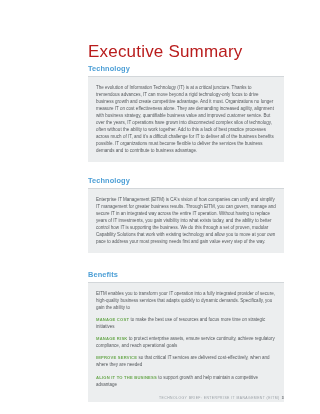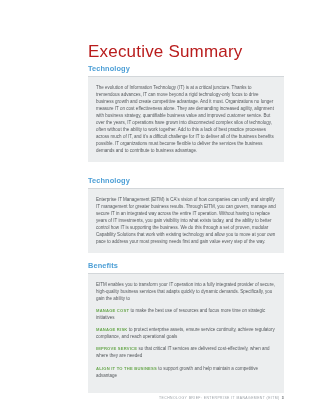--- a/index.html
+++ b/index.html
@@ -113,21 +113,21 @@
     </div>
   </div>
 
   <div class="section" style="top:176px;">
     <div class="section-heading">Technology</div>
     <div class="panel">
       <p>Enterprise IT Management (EITM) is CA's vision of how companies can unify and simplify IT management for greater business results. Through EITM, you can govern, manage and secure IT in an integrated way across the entire IT operation. Without having to replace years of IT investments, you gain visibility into what exists today, and the ability to better control how IT is supporting the business. We do this through a set of proven, modular Capability Solutions that work with existing technology and allow you to move at your own pace to address your most pressing needs first and gain value every step of the way.</p>
     </div>
   </div>
 
-  <div class="section" style="top:261px;">
+  <div class="section" style="top:270px;">
     <div class="section-heading">Benefits</div>
     <div class="panel" style="padding-bottom:14px;">
       <p>EITM enables you to transform your IT operation into a fully integrated provider of secure, high-quality business services that adapts quickly to dynamic demands. Specifically, you gain the ability to</p>
 
       <p class="benefit-item"><span class="lead">manage cost</span><span> to make the best use of resources and focus more time on strategic initiatives</span></p>
 
       <p class="benefit-item"><span class="lead">manage risk</span><span> to protect enterprise assets, ensure service continuity, achieve regulatory compliance, and reach operational goals</span></p>
 
       <p class="benefit-item"><span class="lead">improve service</span><span> so that critical IT services are delivered cost-effectively, when and where they are needed</span></p>
 

